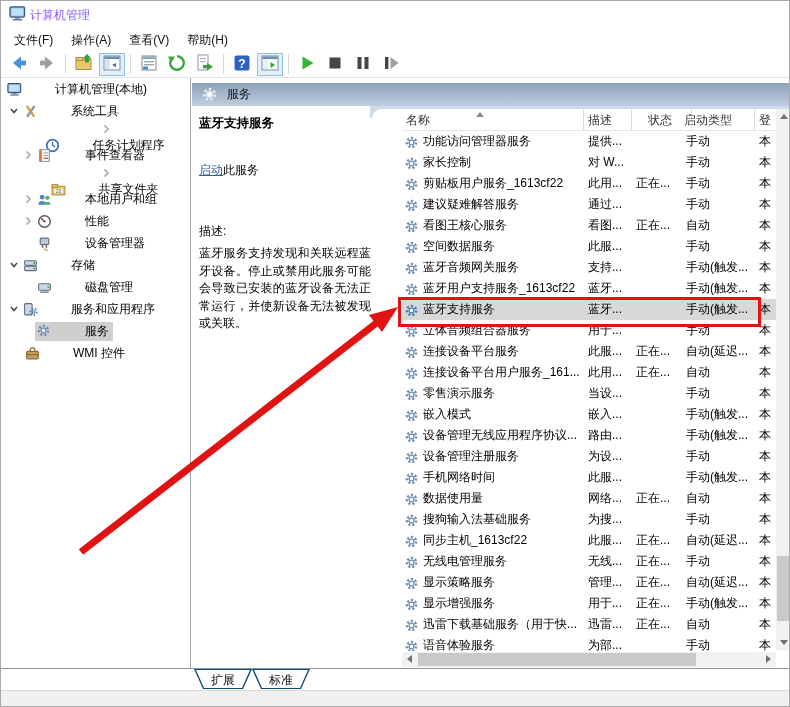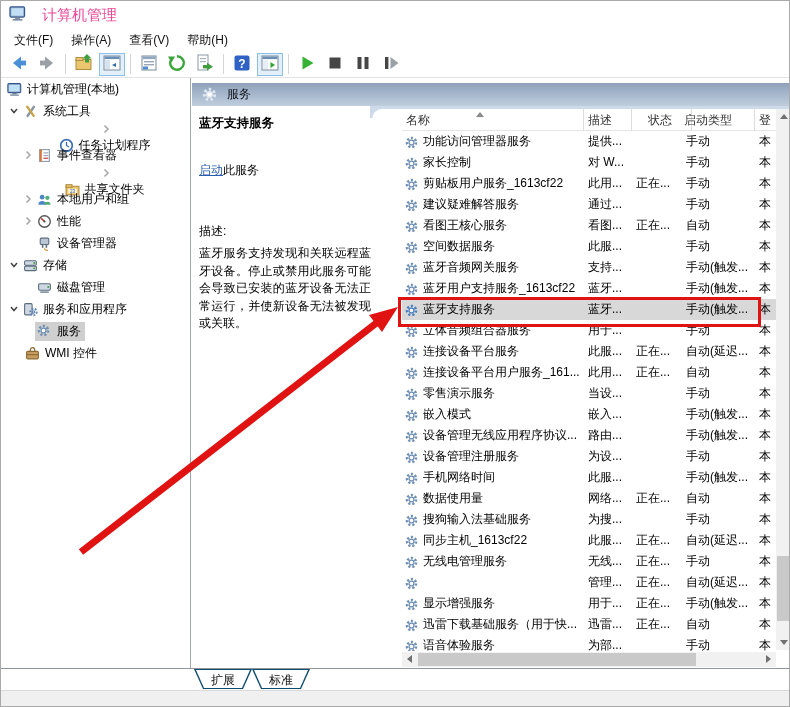--- a/index.html
+++ b/index.html
@@ -4,34 +4,34 @@
 <style>
   html,body{margin:0;padding:0;background:#fff;}
   *{box-sizing:border-box;}
   .win{
     position:relative;width:790px;height:707px;overflow:hidden;
     font-family:"Liberation Sans","DejaVu Sans",sans-serif;font-size:12px;color:#000;
     border:1px solid #a9a9a9;background:#fff;
   }
   
   .titlebar{position:absolute;left:0;top:0;width:100%;height:28px;background:#fff;display:flex;align-items:center;padding-left:8px;}
-  .titlebar .ttl{margin-left:16px;color:#ec4899;font-size:15px;}
+  .titlebar .ttl{margin-left:4px;color:#8b5cf6;font-size:12px;}
   
   .menubar{position:absolute;left:0;top:28px;width:100%;height:22px;display:flex;align-items:center;padding-left:4px;background:#fff;}
   .menu-item{padding:3px 9px;color:#111;cursor:default;}
   
   .toolbar{position:absolute;left:0;top:50px;width:100%;height:27px;display:flex;align-items:center;padding-left:4px;background:#fff;border-bottom:1px solid #e3e3e3;}
   .tbtn{width:26px;height:23px;display:flex;align-items:center;justify-content:center;border:1px solid transparent;margin:0 1px;}
   .tbtn.toggled{background:#e2f0fc;border-color:#8ebde8;}
   .tsep{width:1px;height:20px;background:#d6d6d6;margin:0 4px;}
   
   .treepane{position:absolute;left:0;top:77px;width:190px;height:590px;background:#fff;border-right:1px solid #a0a6ad;overflow:hidden;}
   .tree-row{height:22px;display:flex;align-items:center;white-space:nowrap;cursor:default;}
   .twisty{width:14px;height:14px;display:inline-flex;align-items:center;justify-content:center;flex:none;}
-  .titem{display:inline-flex;align-items:center;padding:1px 4px 1px 2px;}
+  .titem{display:inline-flex;align-items:center;padding:1px 4px 1px 2px;gap:28px;}
   .titem.sel{background:#cfcfcf;}
   .ticon{width:15px;height:15px;margin-right:5px;display:inline-flex;flex:none;}
   .rightpane{position:absolute;left:191px;top:77px;width:599px;height:590px;background:#fff;overflow:hidden;}
   .band{position:absolute;left:0;top:5px;right:0;height:23px;background:linear-gradient(180deg,#8da1ba 0%,#b4c3d6 75%,#bfcddd 100%);display:flex;align-items:center;padding-left:10px;color:#0d1117;}
   .band .bico{margin-right:10px;display:inline-flex;}
   .bluestrip{position:absolute;left:178px;top:28px;right:0;height:12px;background:#ccdaea;}
   .listbox{position:absolute;left:180px;top:31px;right:0;bottom:0;background:#fff;border-top-left-radius:10px;}
   
   .desccol{position:absolute;left:7px;top:31px;width:172px;}
   .svcname{font-weight:bold;font-size:12.5px;margin-top:6px;}
@@ -647,20 +647,21 @@
             <span class="cell c-desc">无线...</span>
             <span class="cell c-status">正在...</span>
             <span class="cell c-start">手动</span>
             <span class="cell c-logon">本</span>
           </div>
           <div class="srow">
             <span class="cell c-icon"><svg width="13" height="13" viewBox="0 0 13 13">
                 <circle cx="6.5" cy="6.5" r="4.5" fill="none" stroke="#6f8fb4" stroke-width="2.6" stroke-dasharray="2.1 1.9"></circle>
                 <circle cx="6.5" cy="6.5" r="2.4" fill="#fff" stroke="#6f8fb4" stroke-width="1.2"></circle>
               </svg></span>
+            <span class="cell c-name">显示策略服务</span>
             <span class="cell c-desc">管理...</span>
             <span class="cell c-status">正在...</span>
             <span class="cell c-start">自动(延迟...</span>
             <span class="cell c-logon">本</span>
           </div>
           <div class="srow">
             <span class="cell c-icon"><svg width="13" height="13" viewBox="0 0 13 13">
                 <circle cx="6.5" cy="6.5" r="4.5" fill="none" stroke="#6f8fb4" stroke-width="2.6" stroke-dasharray="2.1 1.9"></circle>
                 <circle cx="6.5" cy="6.5" r="2.4" fill="#fff" stroke="#6f8fb4" stroke-width="1.2"></circle>
               </svg></span>

